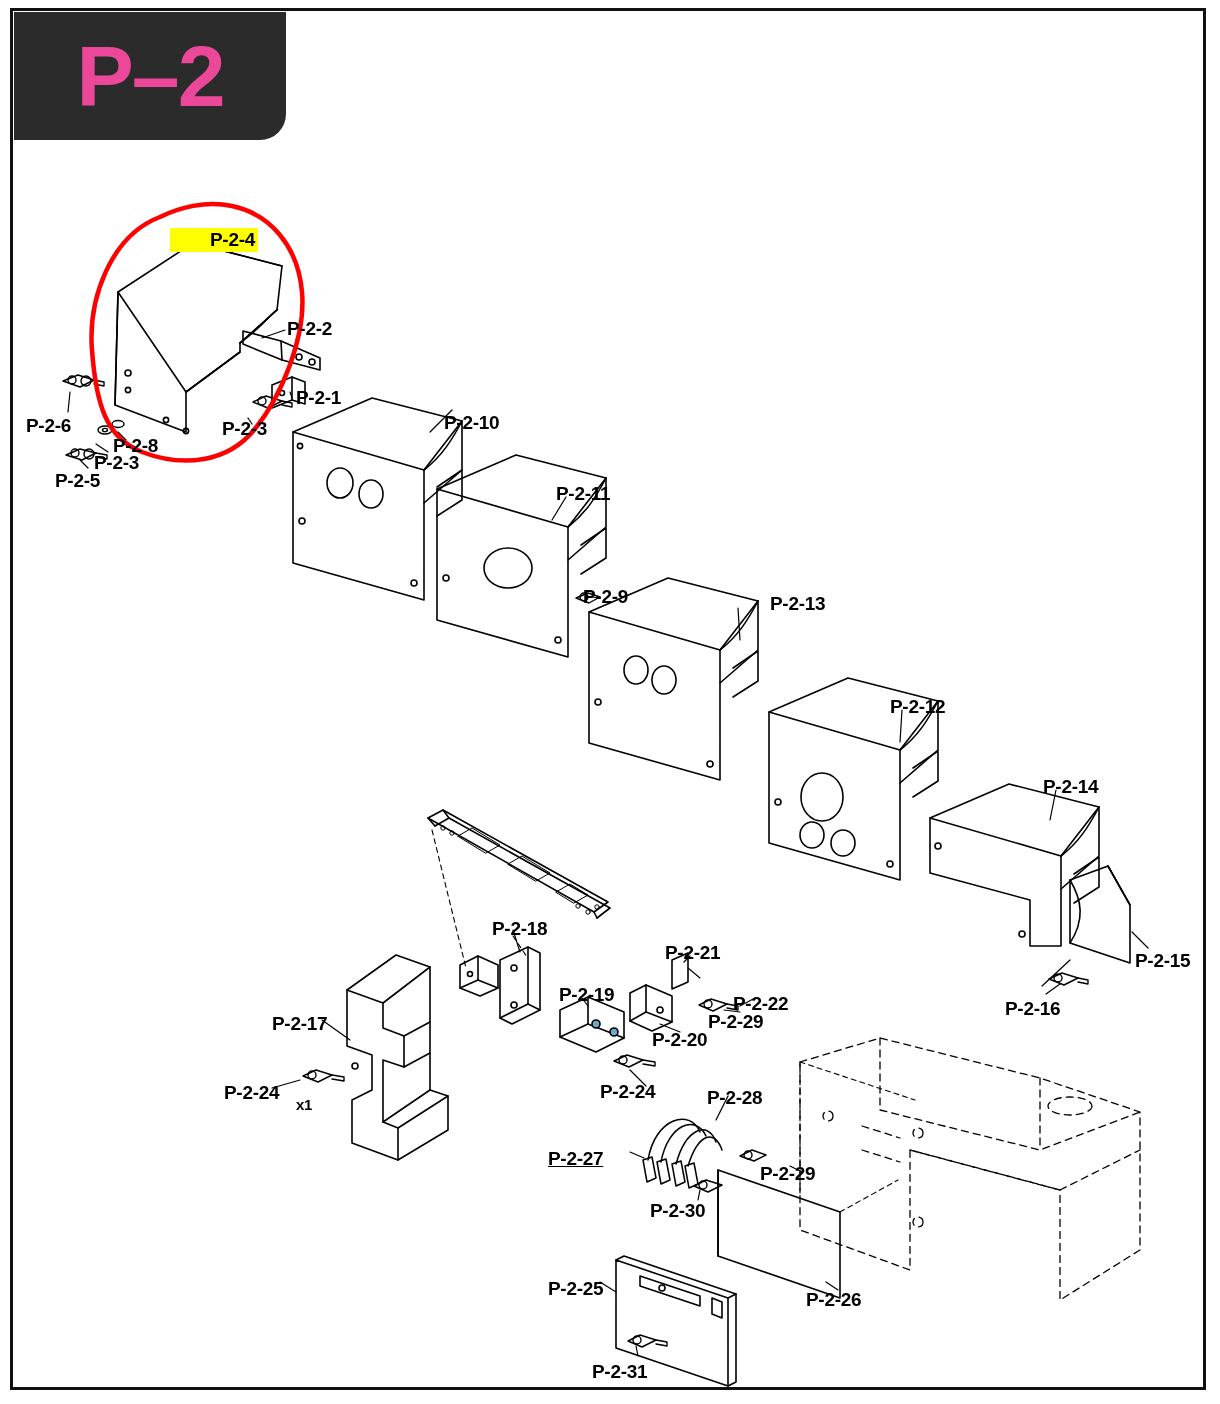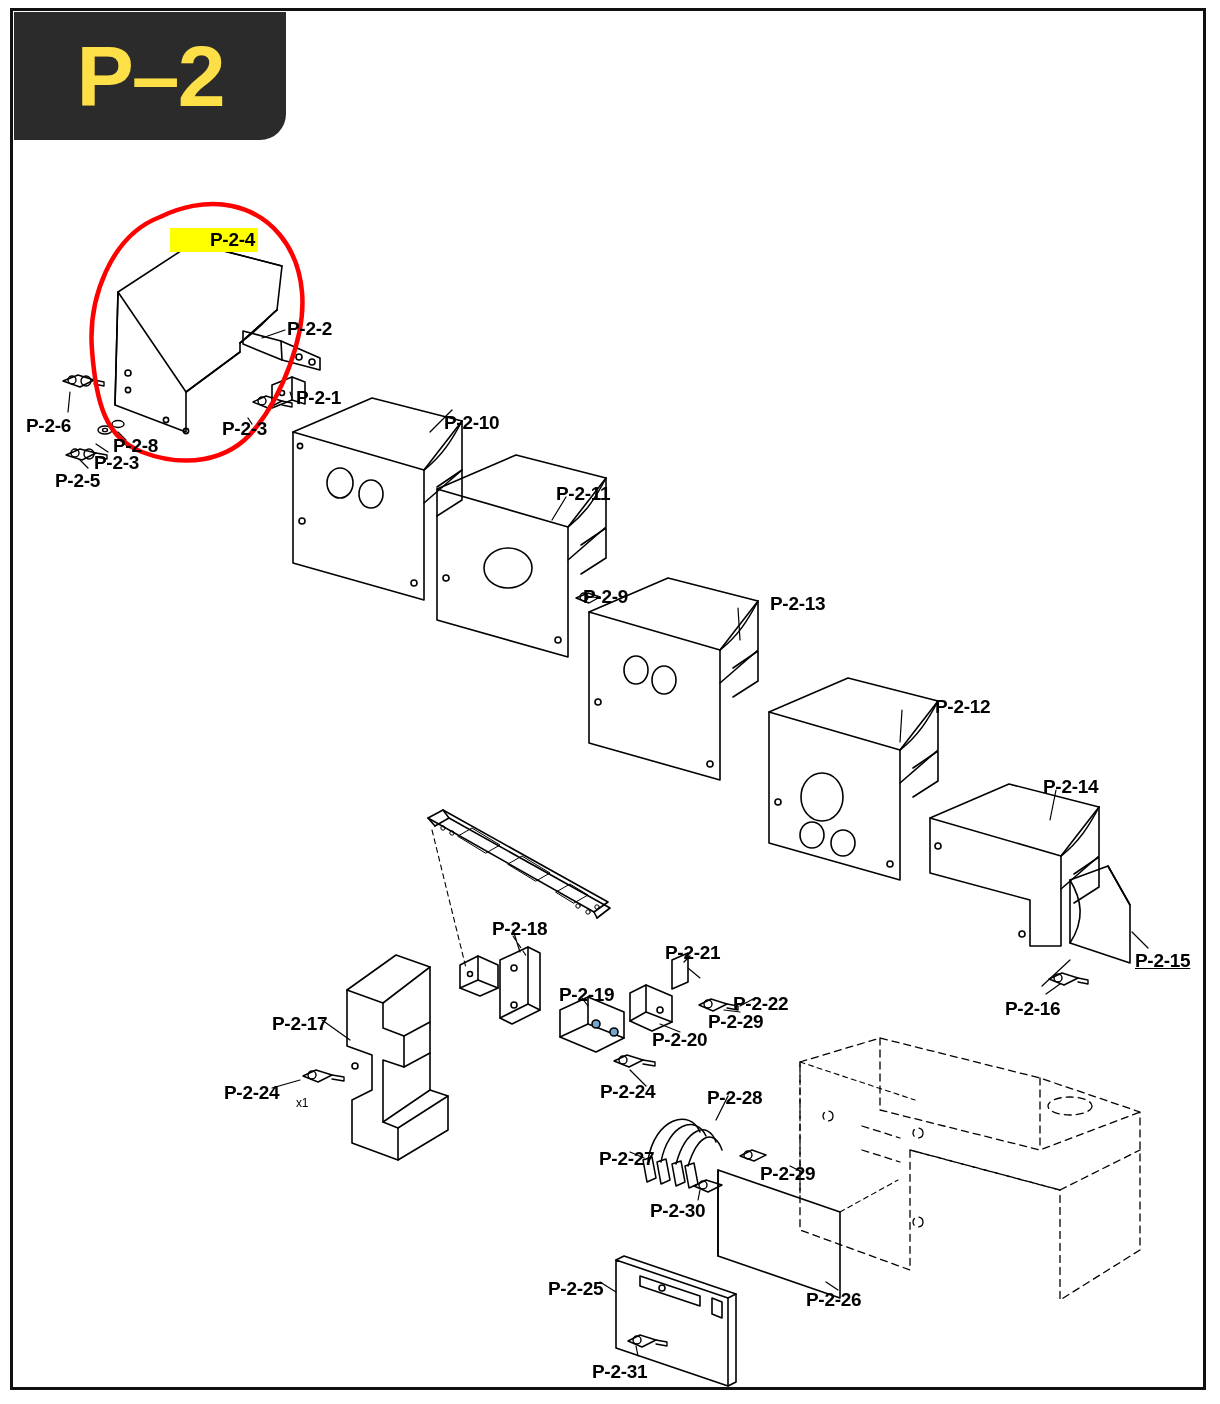--- a/index.html
+++ b/index.html
@@ -27,21 +27,21 @@
     box-sizing: border-box;
   }
   #page-tag {
     position: absolute;
     left: 14px;
     top: 12px;
     width: 272px;
     height: 128px;
     background: #2b2b2b;
     border-radius: 0 0 26px 0;
-    color: #fde047;
+    color: #ec4899;
     font-size: 86px;
     font-weight: bold;
     letter-spacing: -2px;
     display: flex;
     align-items: center;
     justify-content: center;
     line-height: 1;
   }
   svg#art {
     position: absolute;
@@ -56,22 +56,22 @@
     font-weight: bold;
     color: #000000;
     white-space: nowrap;
     letter-spacing: -0.3px;
   }
   .lbl.hl {
     background: #ffff00;
     padding: 1px 3px;
   }
   .lbl.tiny {
-    font-size: 12px;
-    font-weight: normal;
+    font-size: 15px;
+    font-weight: bold;
   }
 </style>
 </head>
 <body>
 
 <div id="page">
 
   <div id="page-border"></div>
 
   <svg id="art" viewBox="0 0 1220 1404" xmlns="http://www.w3.org/2000/svg">
@@ -386,35 +386,35 @@
   <div class="lbl" style="left:296px; top:387px;">P-2-1</div>
   <div class="lbl" style="left:222px; top:418px;">P-2-3</div>
   <div class="lbl" style="left:26px;  top:415px;">P-2-6</div>
   <div class="lbl" style="left:113px; top:435px;">P-2-8</div>
   <div class="lbl" style="left:94px;  top:452px;">P-2-3</div>
   <div class="lbl" style="left:55px;  top:470px;">P-2-5</div>
   <div class="lbl" style="left:444px; top:396px;margin-top:16px;">P-2-10</div>
   <div class="lbl" style="left:556px; top:483px;">P-2-11</div>
   <div class="lbl" style="left:583px; top:586px;">P-2-9</div>
   <div class="lbl" style="left:726px; top:593px;margin-left:44px;">P-2-13</div>
-  <div class="lbl" style="left:890px; top:696px;margin-left:45px;">P-2-12</div>
+  <div class="lbl" style="left:890px; top:696px;">P-2-12</div>
   <div class="lbl" style="left:1043px;top:776px;">P-2-14</div>
-  <div class="lbl" style="left:1135px;top:950px;text-decoration:underline;">P-2-15</div>
+  <div class="lbl" style="left:1135px;top:950px;">P-2-15</div>
   <div class="lbl" style="left:1005px;top:998px;">P-2-16</div>
   <div class="lbl" style="left:492px; top:918px;">P-2-18</div>
   <div class="lbl" style="left:665px; top:942px;">P-2-21</div>
   <div class="lbl" style="left:559px; top:984px;text-align:center;">P-2-19</div>
   <div class="lbl" style="left:733px; top:993px;">P-2-22</div>
   <div class="lbl" style="left:708px; top:1011px;">P-2-29</div>
   <div class="lbl" style="left:272px; top:1013px;">P-2-17</div>
   <div class="lbl" style="left:652px; top:1029px;">P-2-20</div>
   <div class="lbl" style="left:224px; top:1082px;">P-2-24</div>
   <div class="lbl" style="left:600px; top:1081px;">P-2-24</div>
   <div class="lbl" style="left:707px; top:1087px;">P-2-28</div>
-  <div class="lbl" style="left:599px; top:1148px;">P-2-27</div>
+  <div class="lbl" style="left:548px; top:1148px;text-decoration:underline;">P-2-27</div>
   <div class="lbl" style="left:760px; top:1163px;">P-2-29</div>
   <div class="lbl" style="left:650px; top:1200px;">P-2-30</div>
   <div class="lbl" style="left:548px; top:1278px;">P-2-25</div>
   <div class="lbl" style="left:806px; top:1289px;">P-2-26</div>
   <div class="lbl" style="left:592px; top:1361px;">P-2-31</div>
 
   <div class="lbl tiny" style="left:296px; top:1096px;">x1</div>
 
 </div>
 

